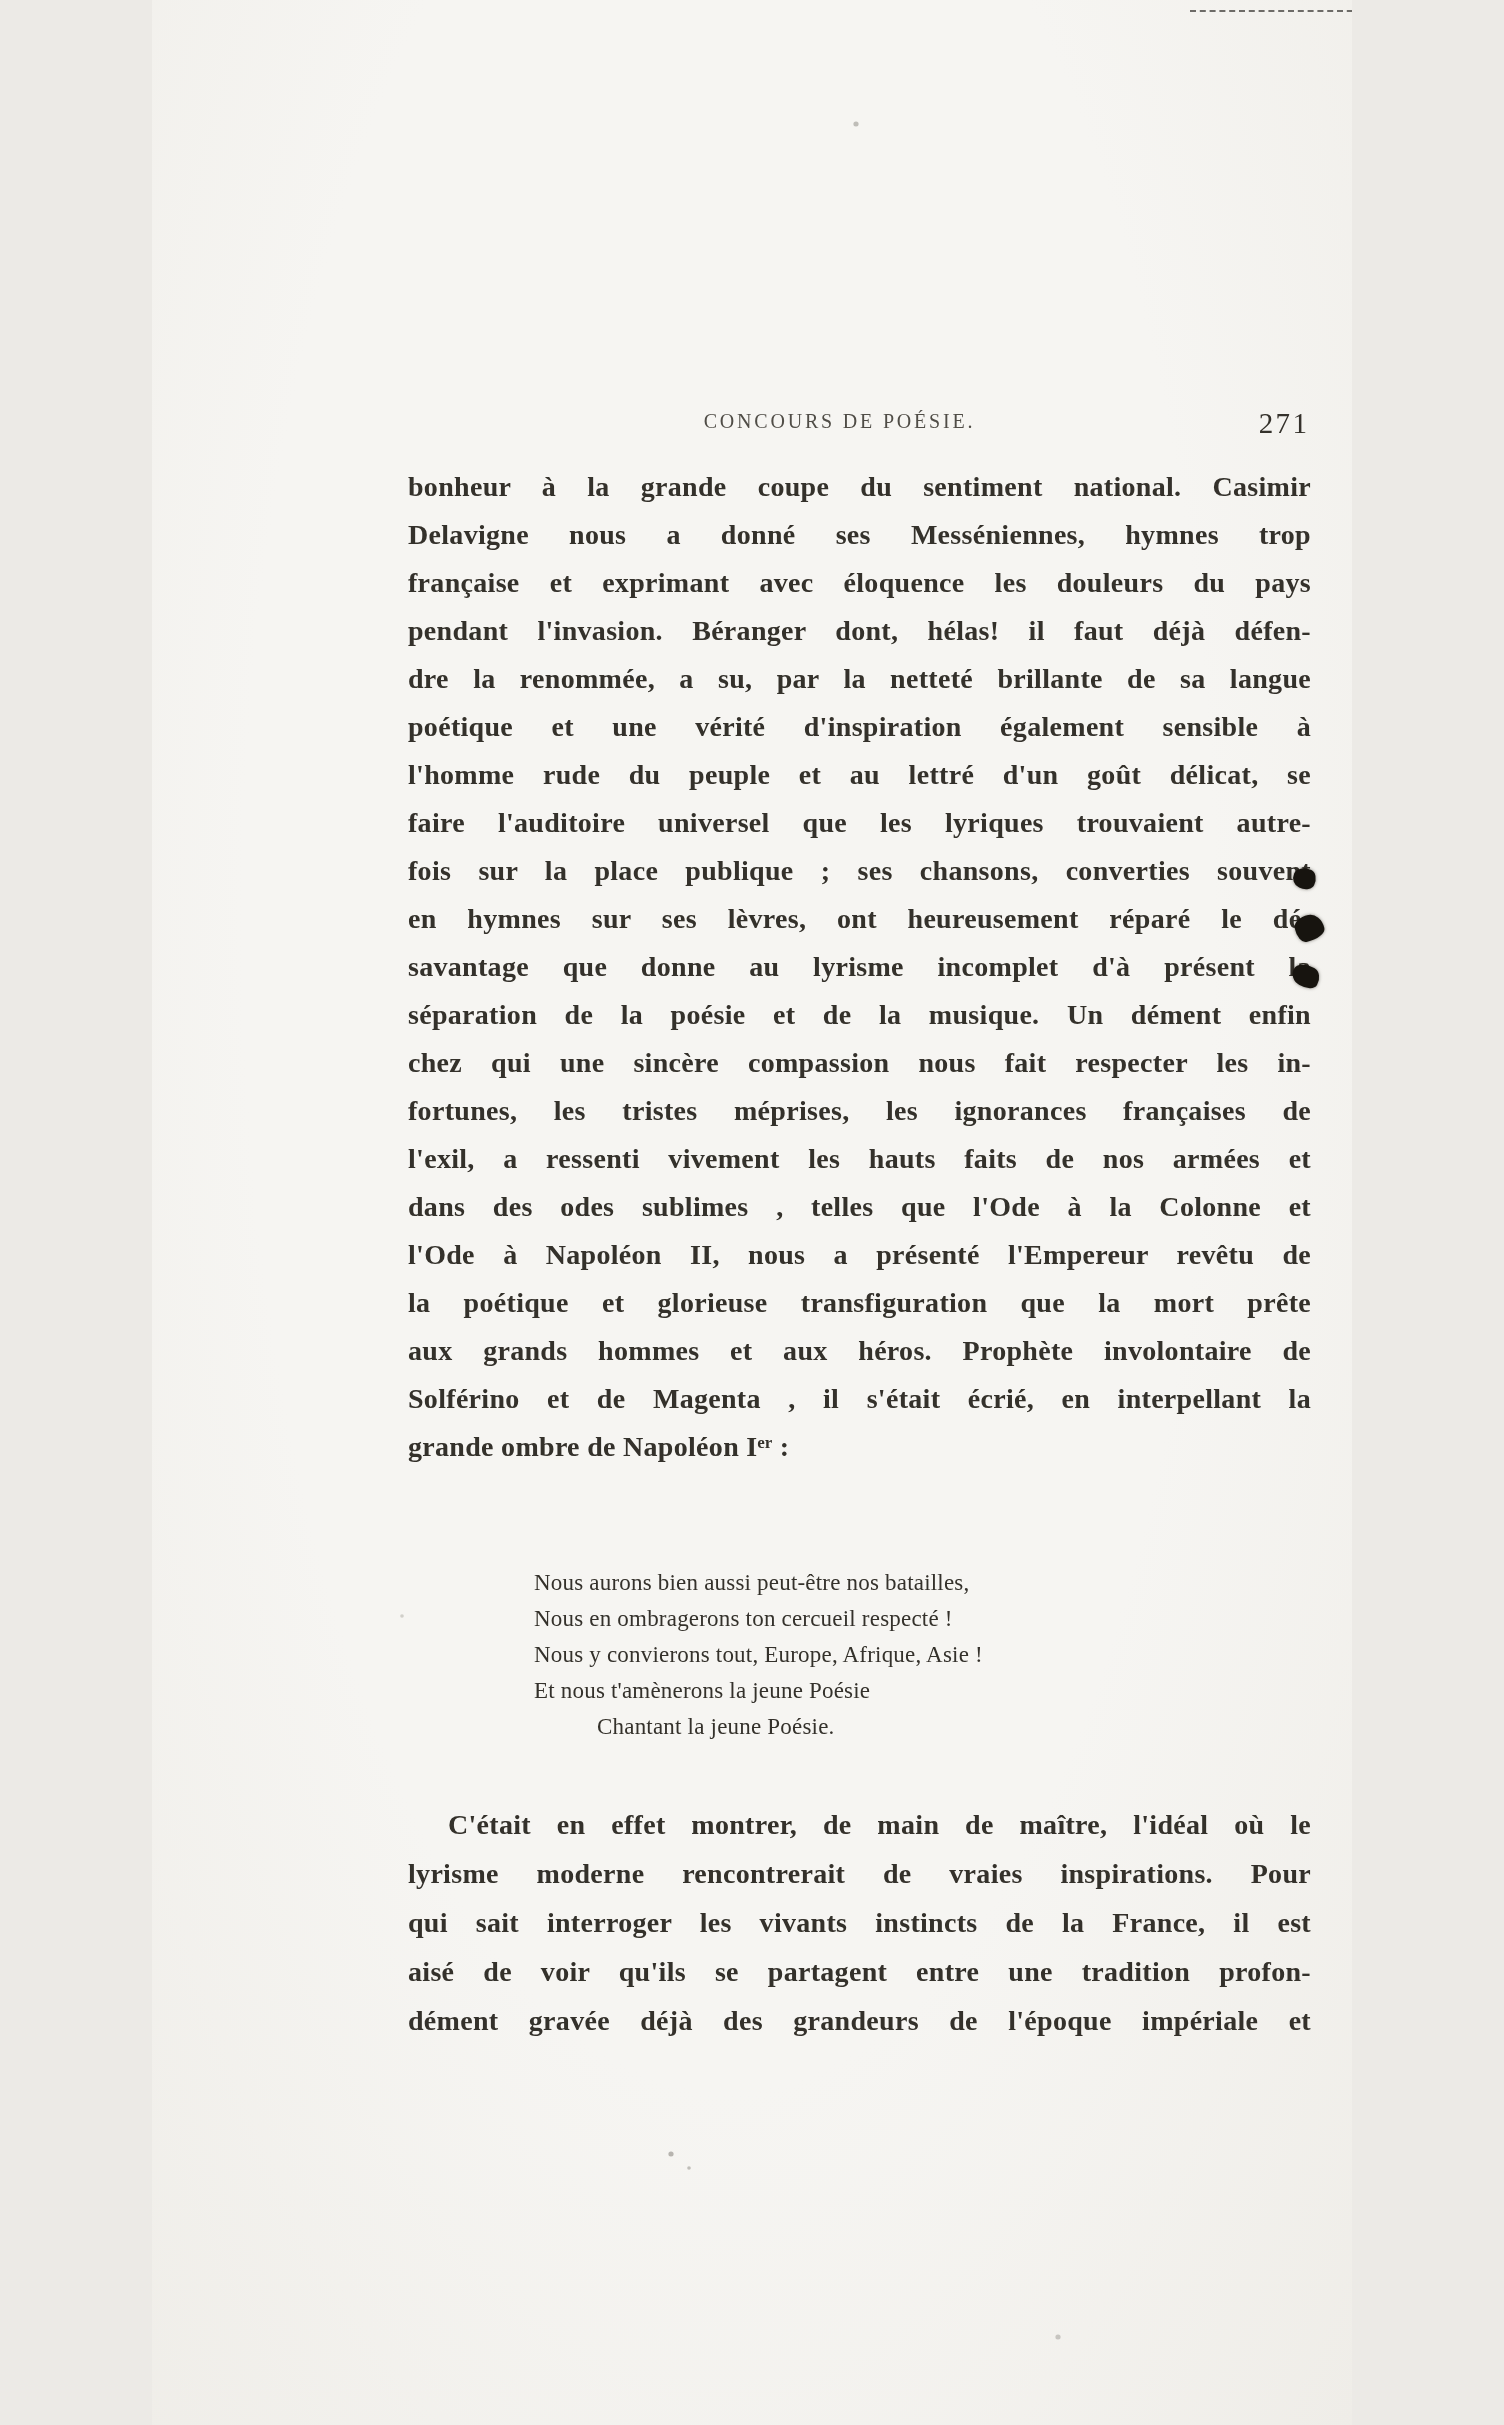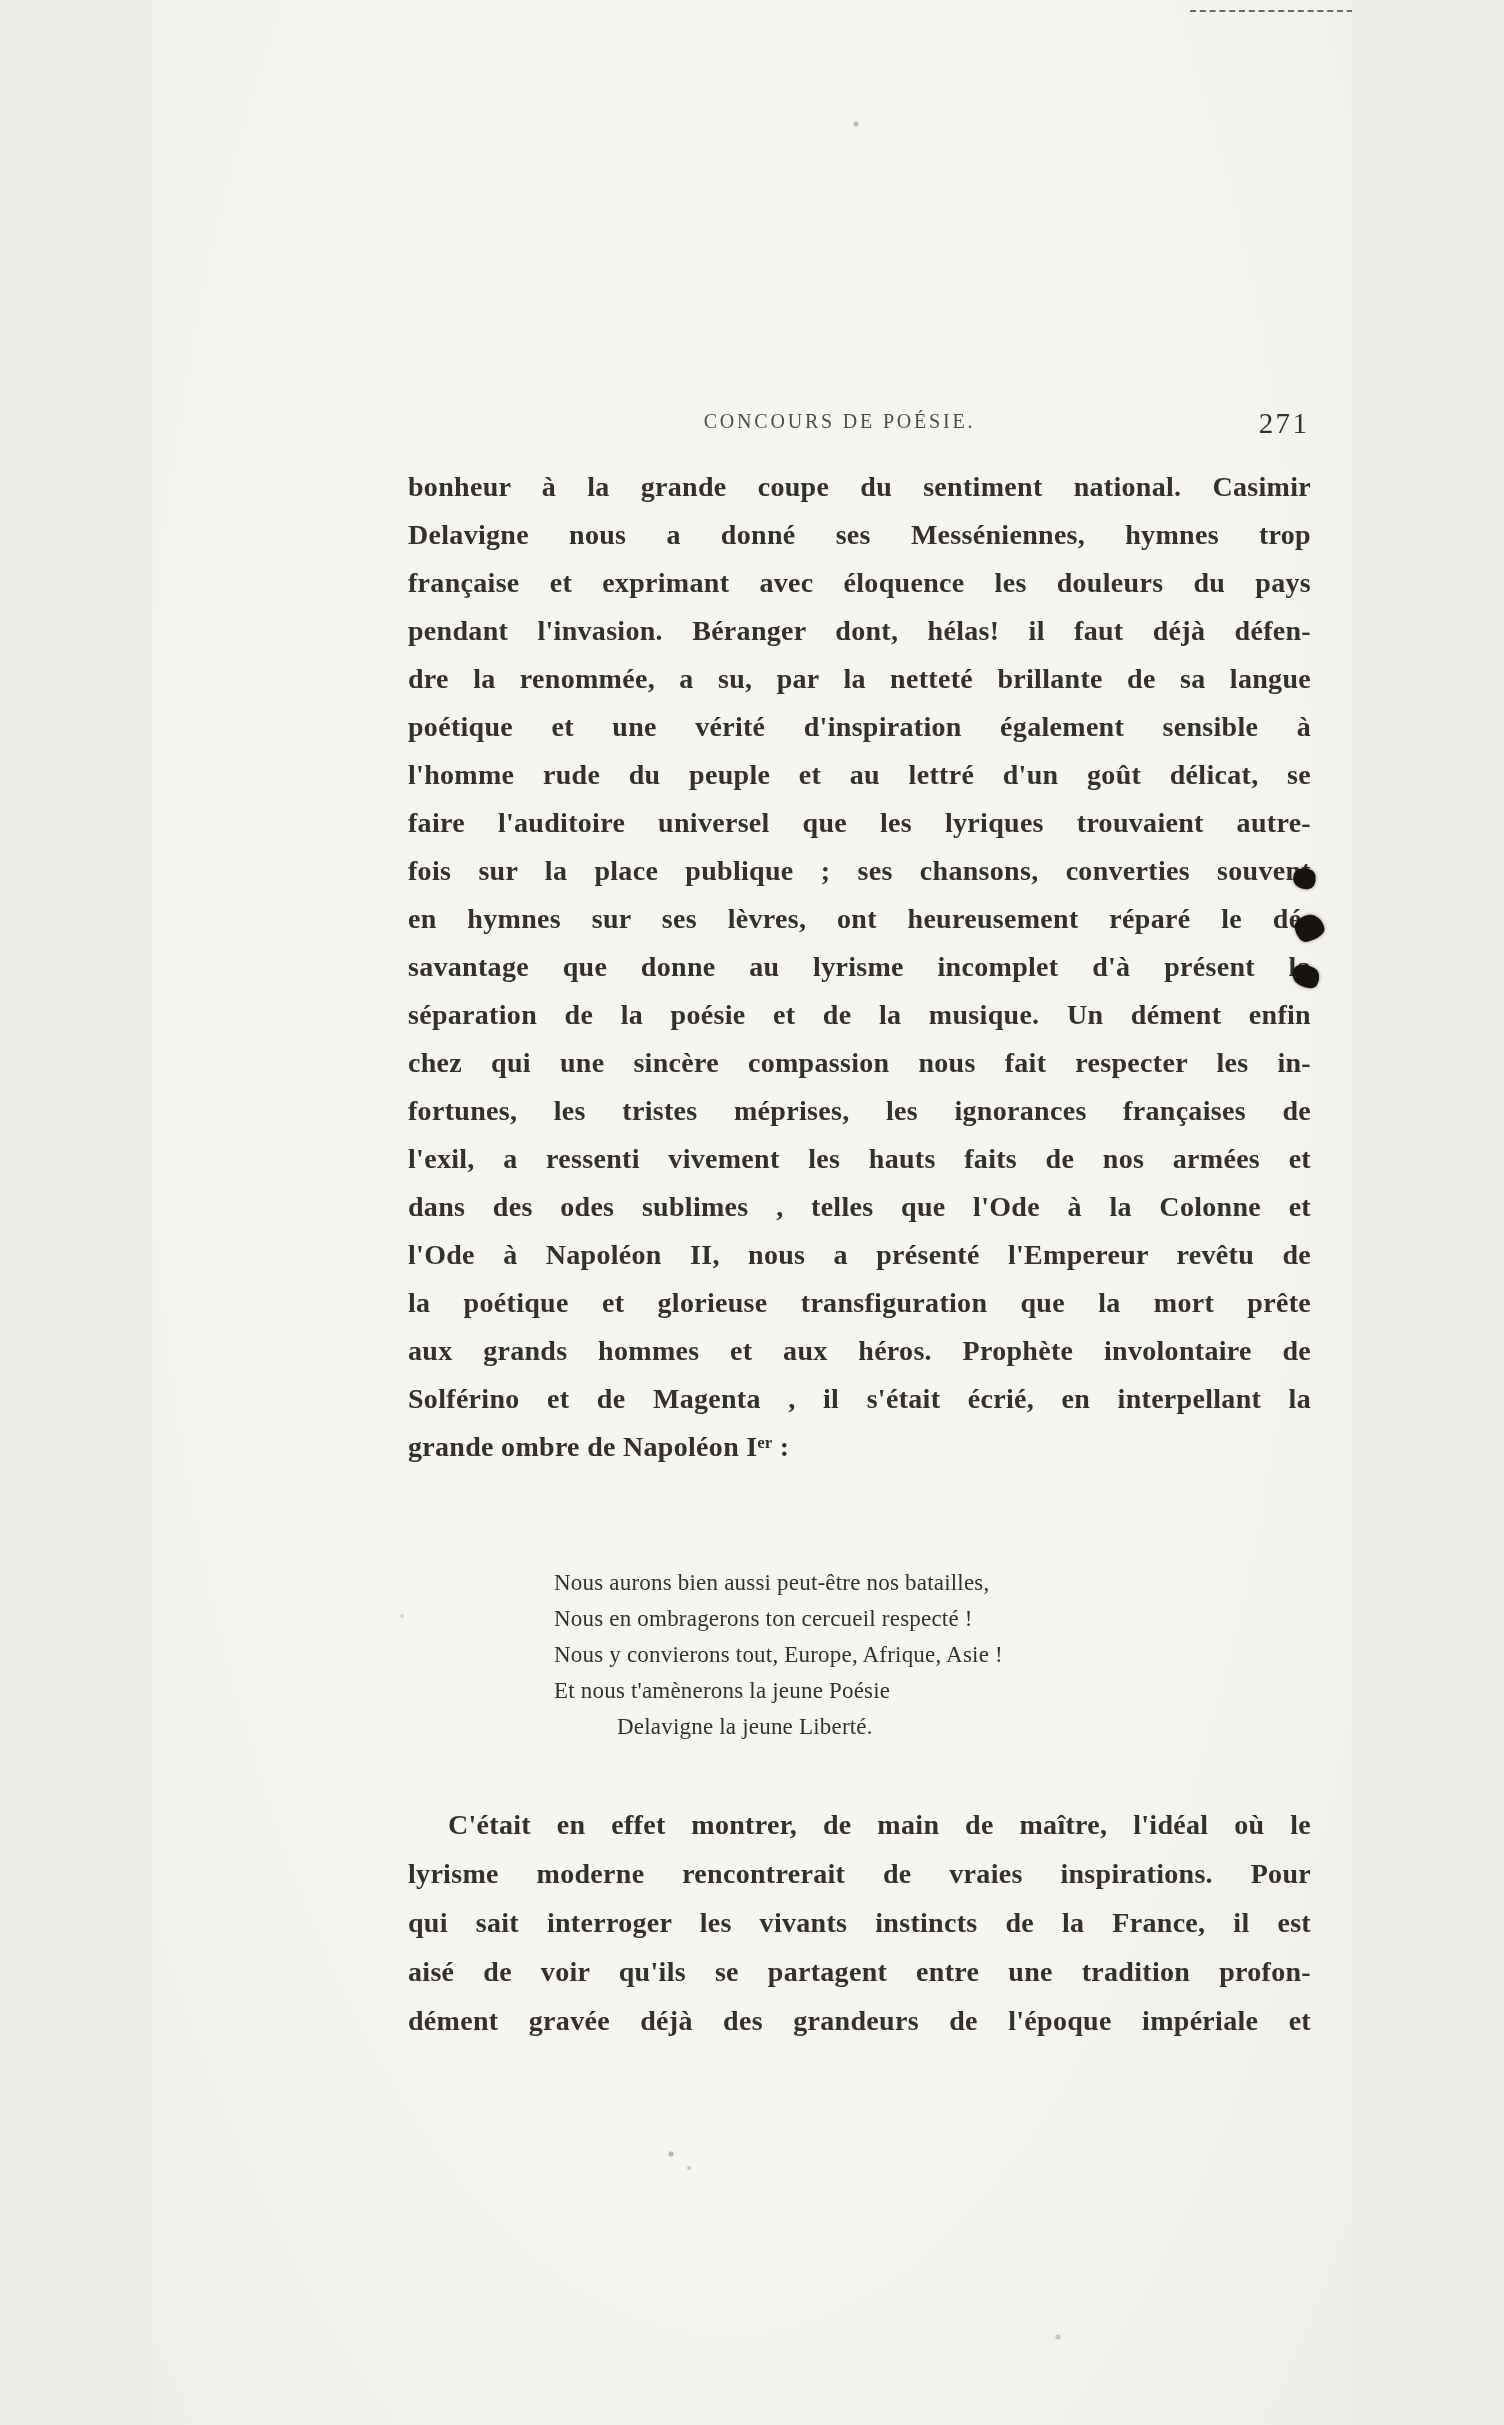--- a/index.html
+++ b/index.html
@@ -40,21 +40,21 @@
   .body-line{
     height:48px;line-height:48px;
     font-size:28px;letter-spacing:0.3px;
     text-align:justify;text-align-last:justify;
     white-space:nowrap;overflow:visible;font-weight:bold;
   }
   .para2 .body-line{height:49px;line-height:49px;}
   .para2 .body-line:first-child{text-indent:40px;}
   .body-line.align-left-last{text-align-last:left;}
 
-  .verse{position:absolute;left:402px;top:1565px;}
+  .verse{position:absolute;left:382px;top:1565px;}
   .verse-line{
     height:36px;line-height:36px;
     font-size:23px;letter-spacing:0.2px;
     text-align:left;color:var(--ink);
     white-space:nowrap;
   }
   .verse .verse-line:last-child{margin-left:63px;}
 
   
   .smudge{
@@ -116,21 +116,21 @@
       <div class="body-line">aux grands hommes et aux héros. Prophète involontaire de</div>
       <div class="body-line">Solférino et de Magenta , il s'était écrié, en interpellant la</div>
       <div class="body-line align-left-last">grande ombre de Napoléon Iᵉʳ :</div>
     </div>
 
   <div class="verse">
       <div class="verse-line">Nous aurons bien aussi peut-être nos batailles,</div>
       <div class="verse-line">Nous en ombragerons ton cercueil respecté !</div>
       <div class="verse-line">Nous y convierons tout, Europe, Afrique, Asie !</div>
       <div class="verse-line">Et nous t'amènerons la jeune Poésie</div>
-      <div class="verse-line">Delavigne la jeune Liberté.</div>
+      <div class="verse-line">Chantant la jeune Poésie.</div>
     </div>
 
   <div class="para para2">
       <div class="body-line">C'était en effet montrer, de main de maître, l'idéal où le</div>
       <div class="body-line">lyrisme moderne rencontrerait de vraies inspirations. Pour</div>
       <div class="body-line">qui sait interroger les vivants instincts de la France, il est</div>
       <div class="body-line">aisé de voir qu'ils se partagent entre une tradition profon-</div>
       <div class="body-line">dément gravée déjà des grandeurs de l'époque impériale et</div>
     </div>
 

